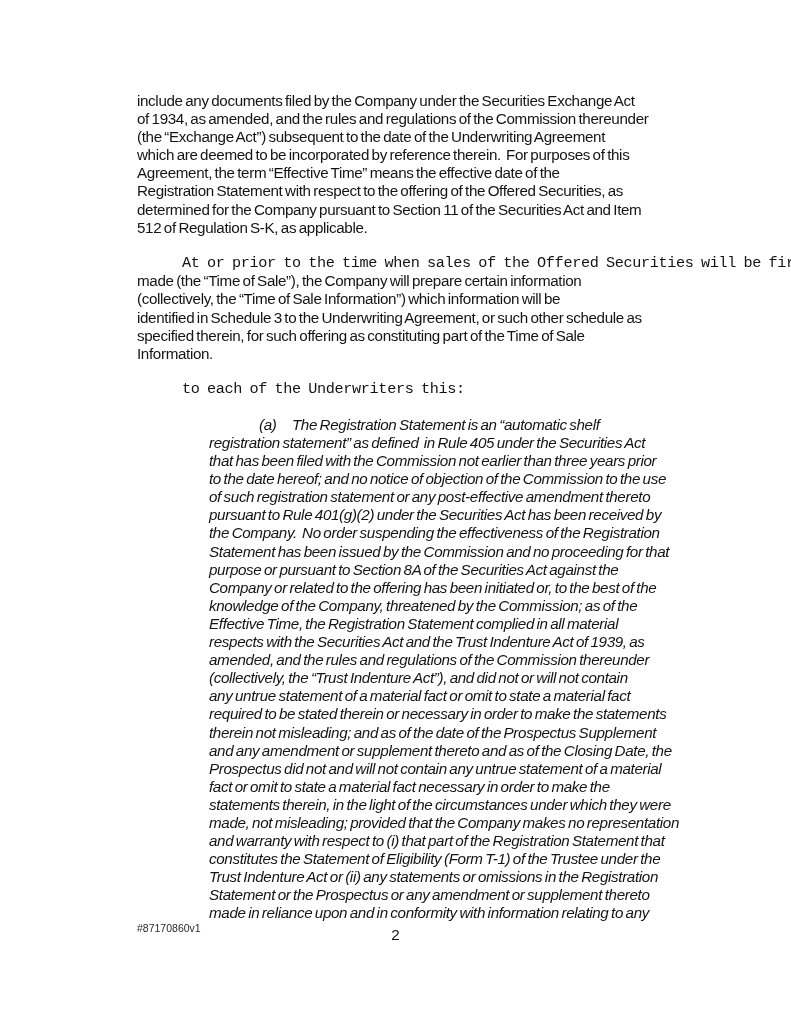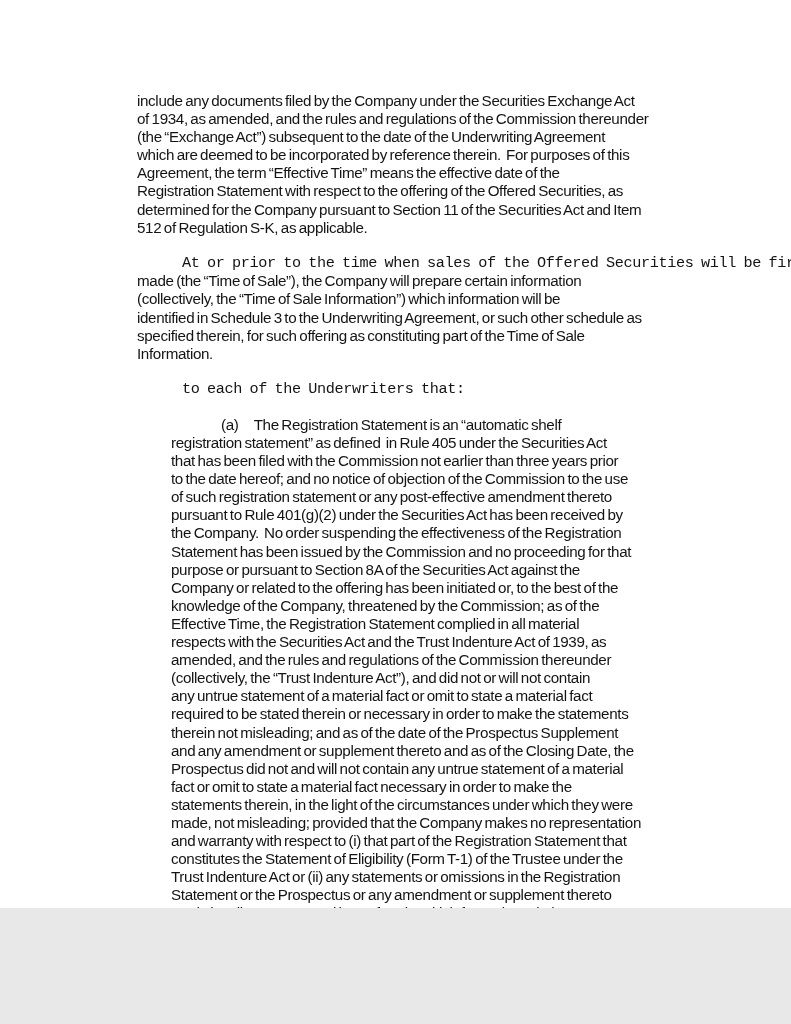--- a/index.html
+++ b/index.html
@@ -3,21 +3,21 @@
 <meta charset="utf-8">
 <style>
   html, body {
     margin: 0;
     padding: 0;
     background: #e8e8e8;
   }
   .page {
     position: relative;
     width: 791px;
-    height: 908px;
+    height: 1024px;
     margin: 0 auto;
     background: #ffffff;
     overflow: hidden;
     font-family: "Liberation Sans", "DejaVu Sans", sans-serif;
     color: #141414;
   }
   .doc-content {
     position: absolute;
     left: 137px;
     top: 92px;
@@ -30,21 +30,21 @@
   .para {
     margin: 0 0 17.5px 0;
     white-space: pre;
   }
   .para:last-child { margin-bottom: 0; }
   
   .para.continuation { margin-left: 0; }
   
   .para.paragraph > .line:first-child { padding-left: 45px; font-family: Liberation Mono, monospace; }
   
-  .para.clause { margin-left: 34px; }
+  .para.clause { margin-left: 72px; font-style: italic; }
   .para.clause > .line:first-child { padding-left: 50px; }
   .line { min-height: 18.1px; }
   .page-number {
     position: absolute;
     top: 926px;
     left: 0;
     width: 791px;
     text-align: center;
     font-size: 15.2px;
     line-height: 18px;
@@ -59,18 +59,18 @@
     color: #2a2a2a;
   }
 </style>
 </head>
 <body>
 
 <div class="page">
   <div class="doc-content">
       <div class="para continuation"><div class="line">include any documents filed by the Company under the Securities Exchange Act</div><div class="line">of 1934, as amended, and the rules and regulations of the Commission thereunder</div><div class="line">(the “Exchange Act”) subsequent to the date of the Underwriting Agreement</div><div class="line">which are deemed to be incorporated by reference therein.  For purposes of this</div><div class="line">Agreement, the term “Effective Time” means the effective date of the</div><div class="line">Registration Statement with respect to the offering of the Offered Securities, as</div><div class="line">determined for the Company pursuant to Section 11 of the Securities Act and Item</div><div class="line">512 of Regulation S-K, as applicable.</div></div>
       <div class="para paragraph"><div class="line">At or prior to the time when sales of the Offered Securities will be first</div><div class="line">made (the “Time of Sale”), the Company will prepare certain information</div><div class="line">(collectively, the “Time of Sale Information”) which information will be</div><div class="line">identified in Schedule 3 to the Underwriting Agreement, or such other schedule as</div><div class="line">specified therein, for such offering as constituting part of the Time of Sale</div><div class="line">Information.</div></div>
-      <div class="para paragraph"><div class="line">to each of the Underwriters that:</div></div>
+      <div class="para paragraph"><div class="line">to each of the Underwriters this:</div></div>
       <div class="para clause"><div class="line">(a)      The Registration Statement is an “automatic shelf</div><div class="line">registration statement” as defined  in Rule 405 under the Securities Act</div><div class="line">that has been filed with the Commission not earlier than three years prior</div><div class="line">to the date hereof; and no notice of objection of the Commission to the use</div><div class="line">of such registration statement or any post-effective amendment thereto</div><div class="line">pursuant to Rule 401(g)(2) under the Securities Act has been received by</div><div class="line">the Company.  No order suspending the effectiveness of the Registration</div><div class="line">Statement has been issued by the Commission and no proceeding for that</div><div class="line">purpose or pursuant to Section 8A of the Securities Act against the</div><div class="line">Company or related to the offering has been initiated or, to the best of the</div><div class="line">knowledge of the Company, threatened by the Commission; as of the</div><div class="line">Effective Time, the Registration Statement complied in all material</div><div class="line">respects with the Securities Act and the Trust Indenture Act of 1939, as</div><div class="line">amended, and the rules and regulations of the Commission thereunder</div><div class="line">(collectively, the “Trust Indenture Act”), and did not or will not contain</div><div class="line">any untrue statement of a material fact or omit to state a material fact</div><div class="line">required to be stated therein or necessary in order to make the statements</div><div class="line">therein not misleading; and as of the date of the Prospectus Supplement</div><div class="line">and any amendment or supplement thereto and as of the Closing Date, the</div><div class="line">Prospectus did not and will not contain any untrue statement of a material</div><div class="line">fact or omit to state a material fact necessary in order to make the</div><div class="line">statements therein, in the light of the circumstances under which they were</div><div class="line">made, not misleading; provided that the Company makes no representation</div><div class="line">and warranty with respect to (i) that part of the Registration Statement that</div><div class="line">constitutes the Statement of Eligibility (Form T-1) of the Trustee under the</div><div class="line">Trust Indenture Act or (ii) any statements or omissions in the Registration</div><div class="line">Statement or the Prospectus or any amendment or supplement thereto</div><div class="line">made in reliance upon and in conformity with information relating to any</div></div>
     </div>
   <div class="page-number">2</div>
   <div class="doc-id">#87170860v1</div>
 </div>
 
 </body></html>

